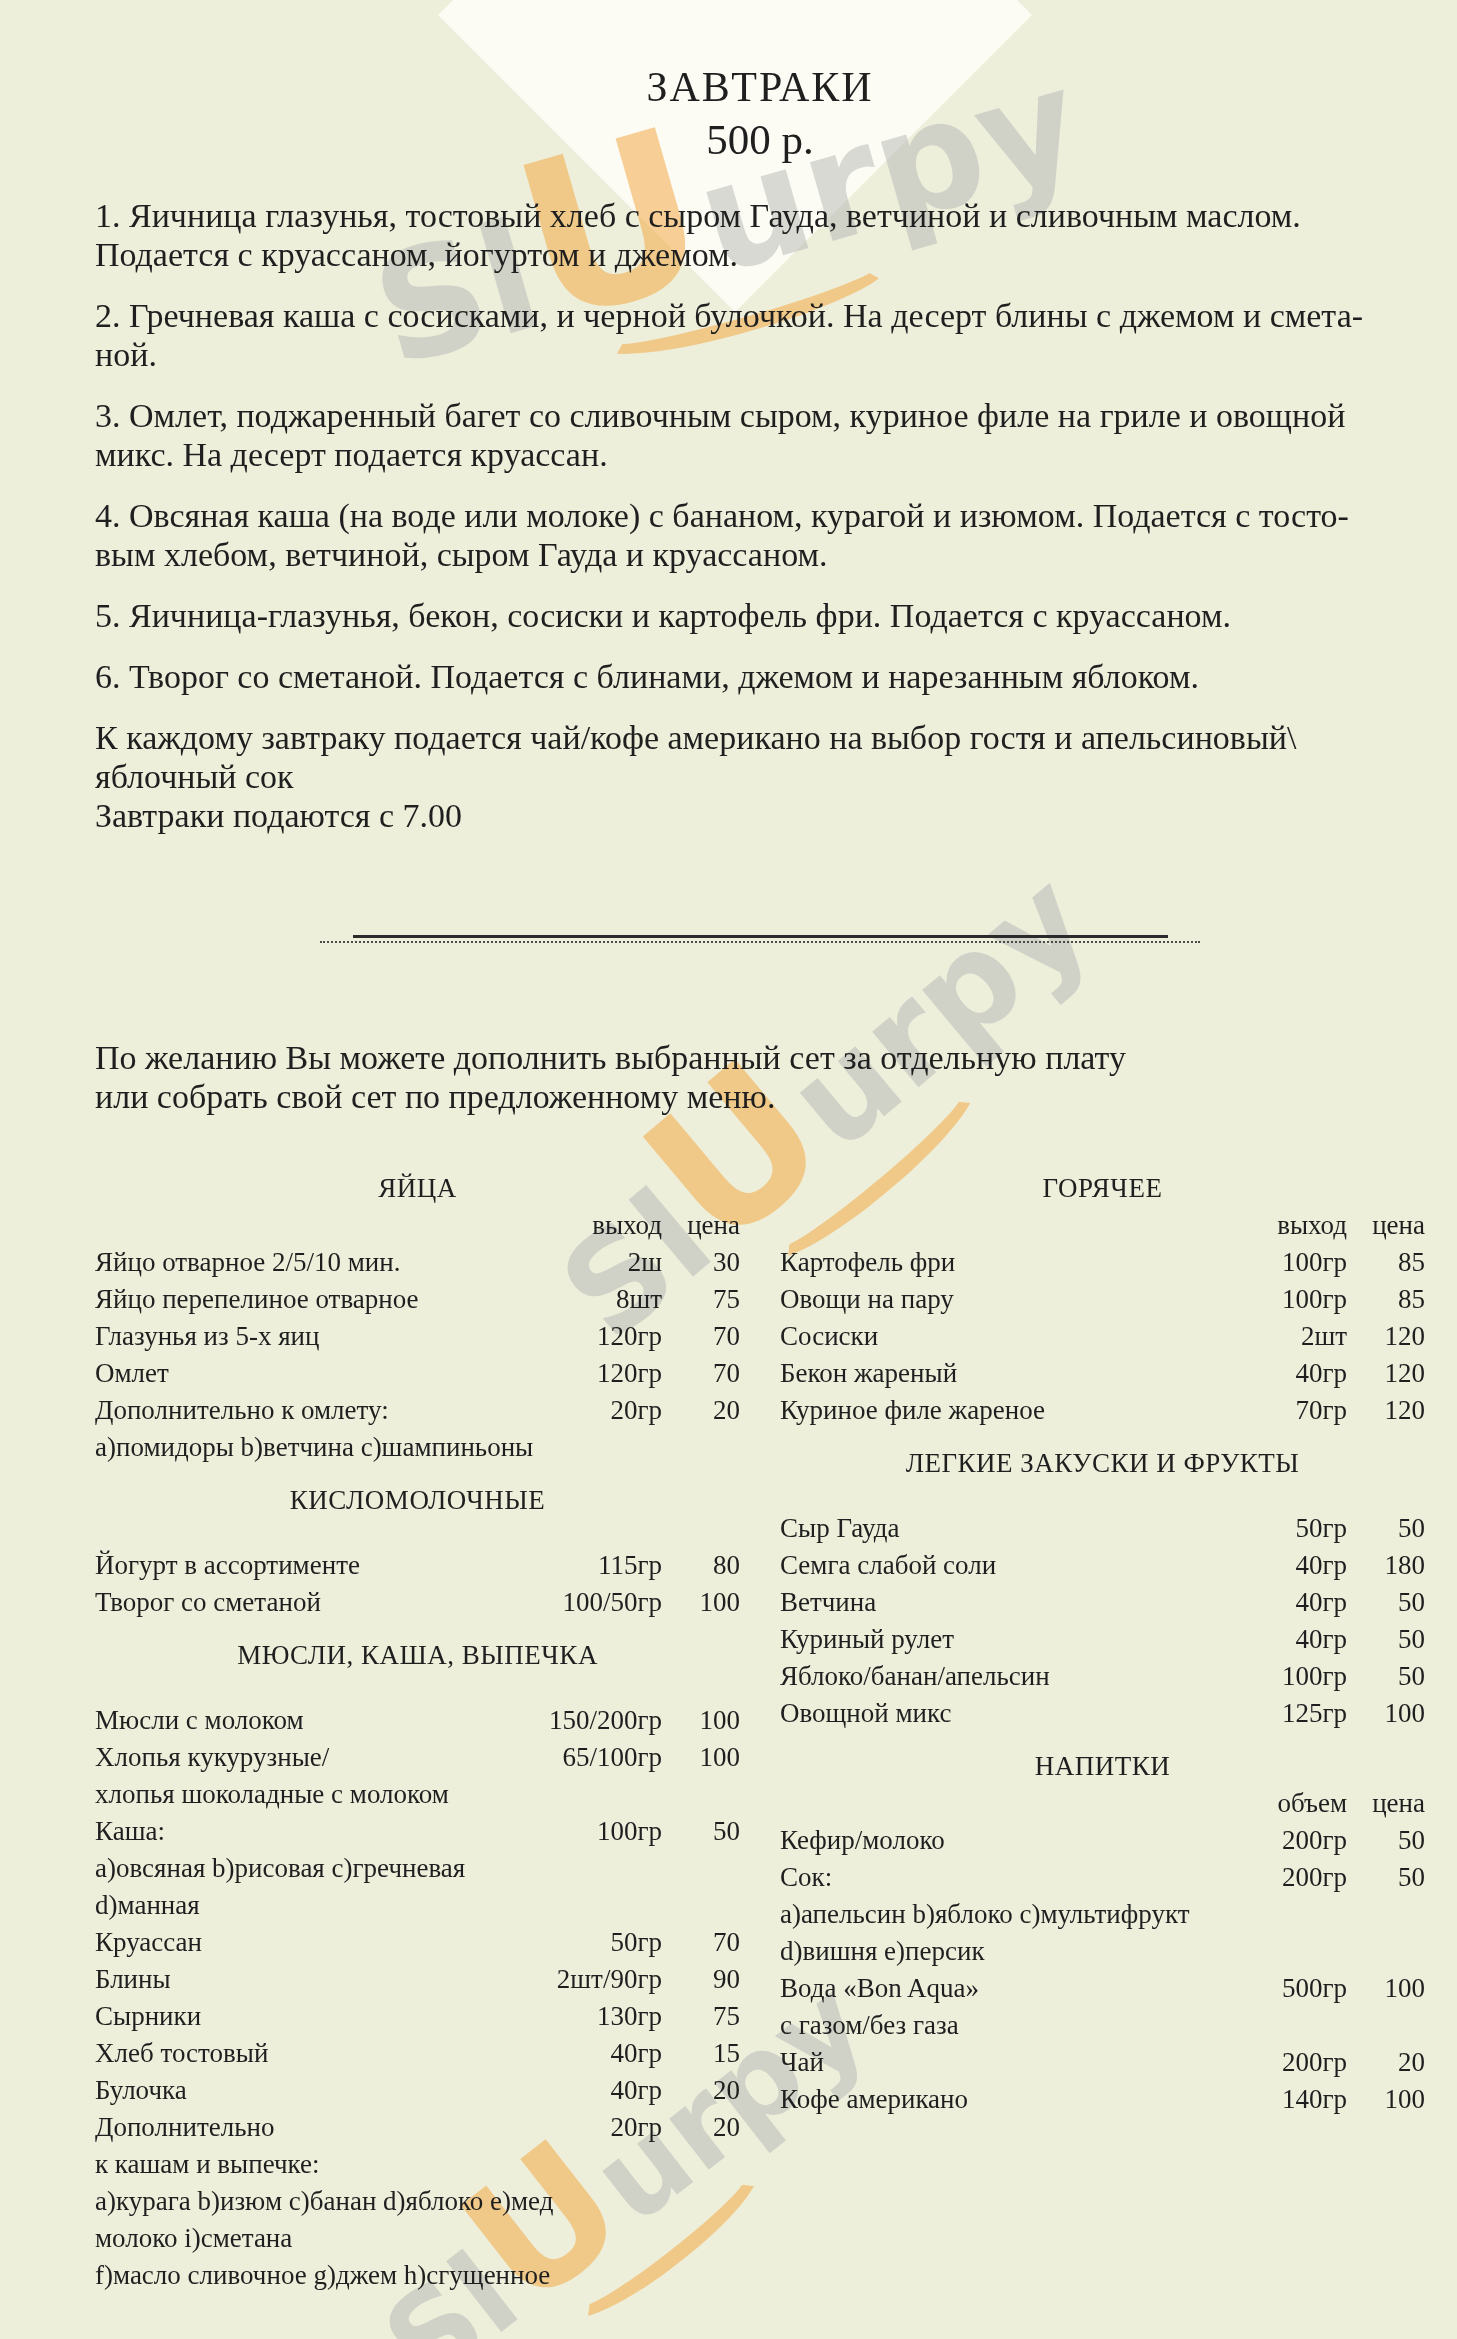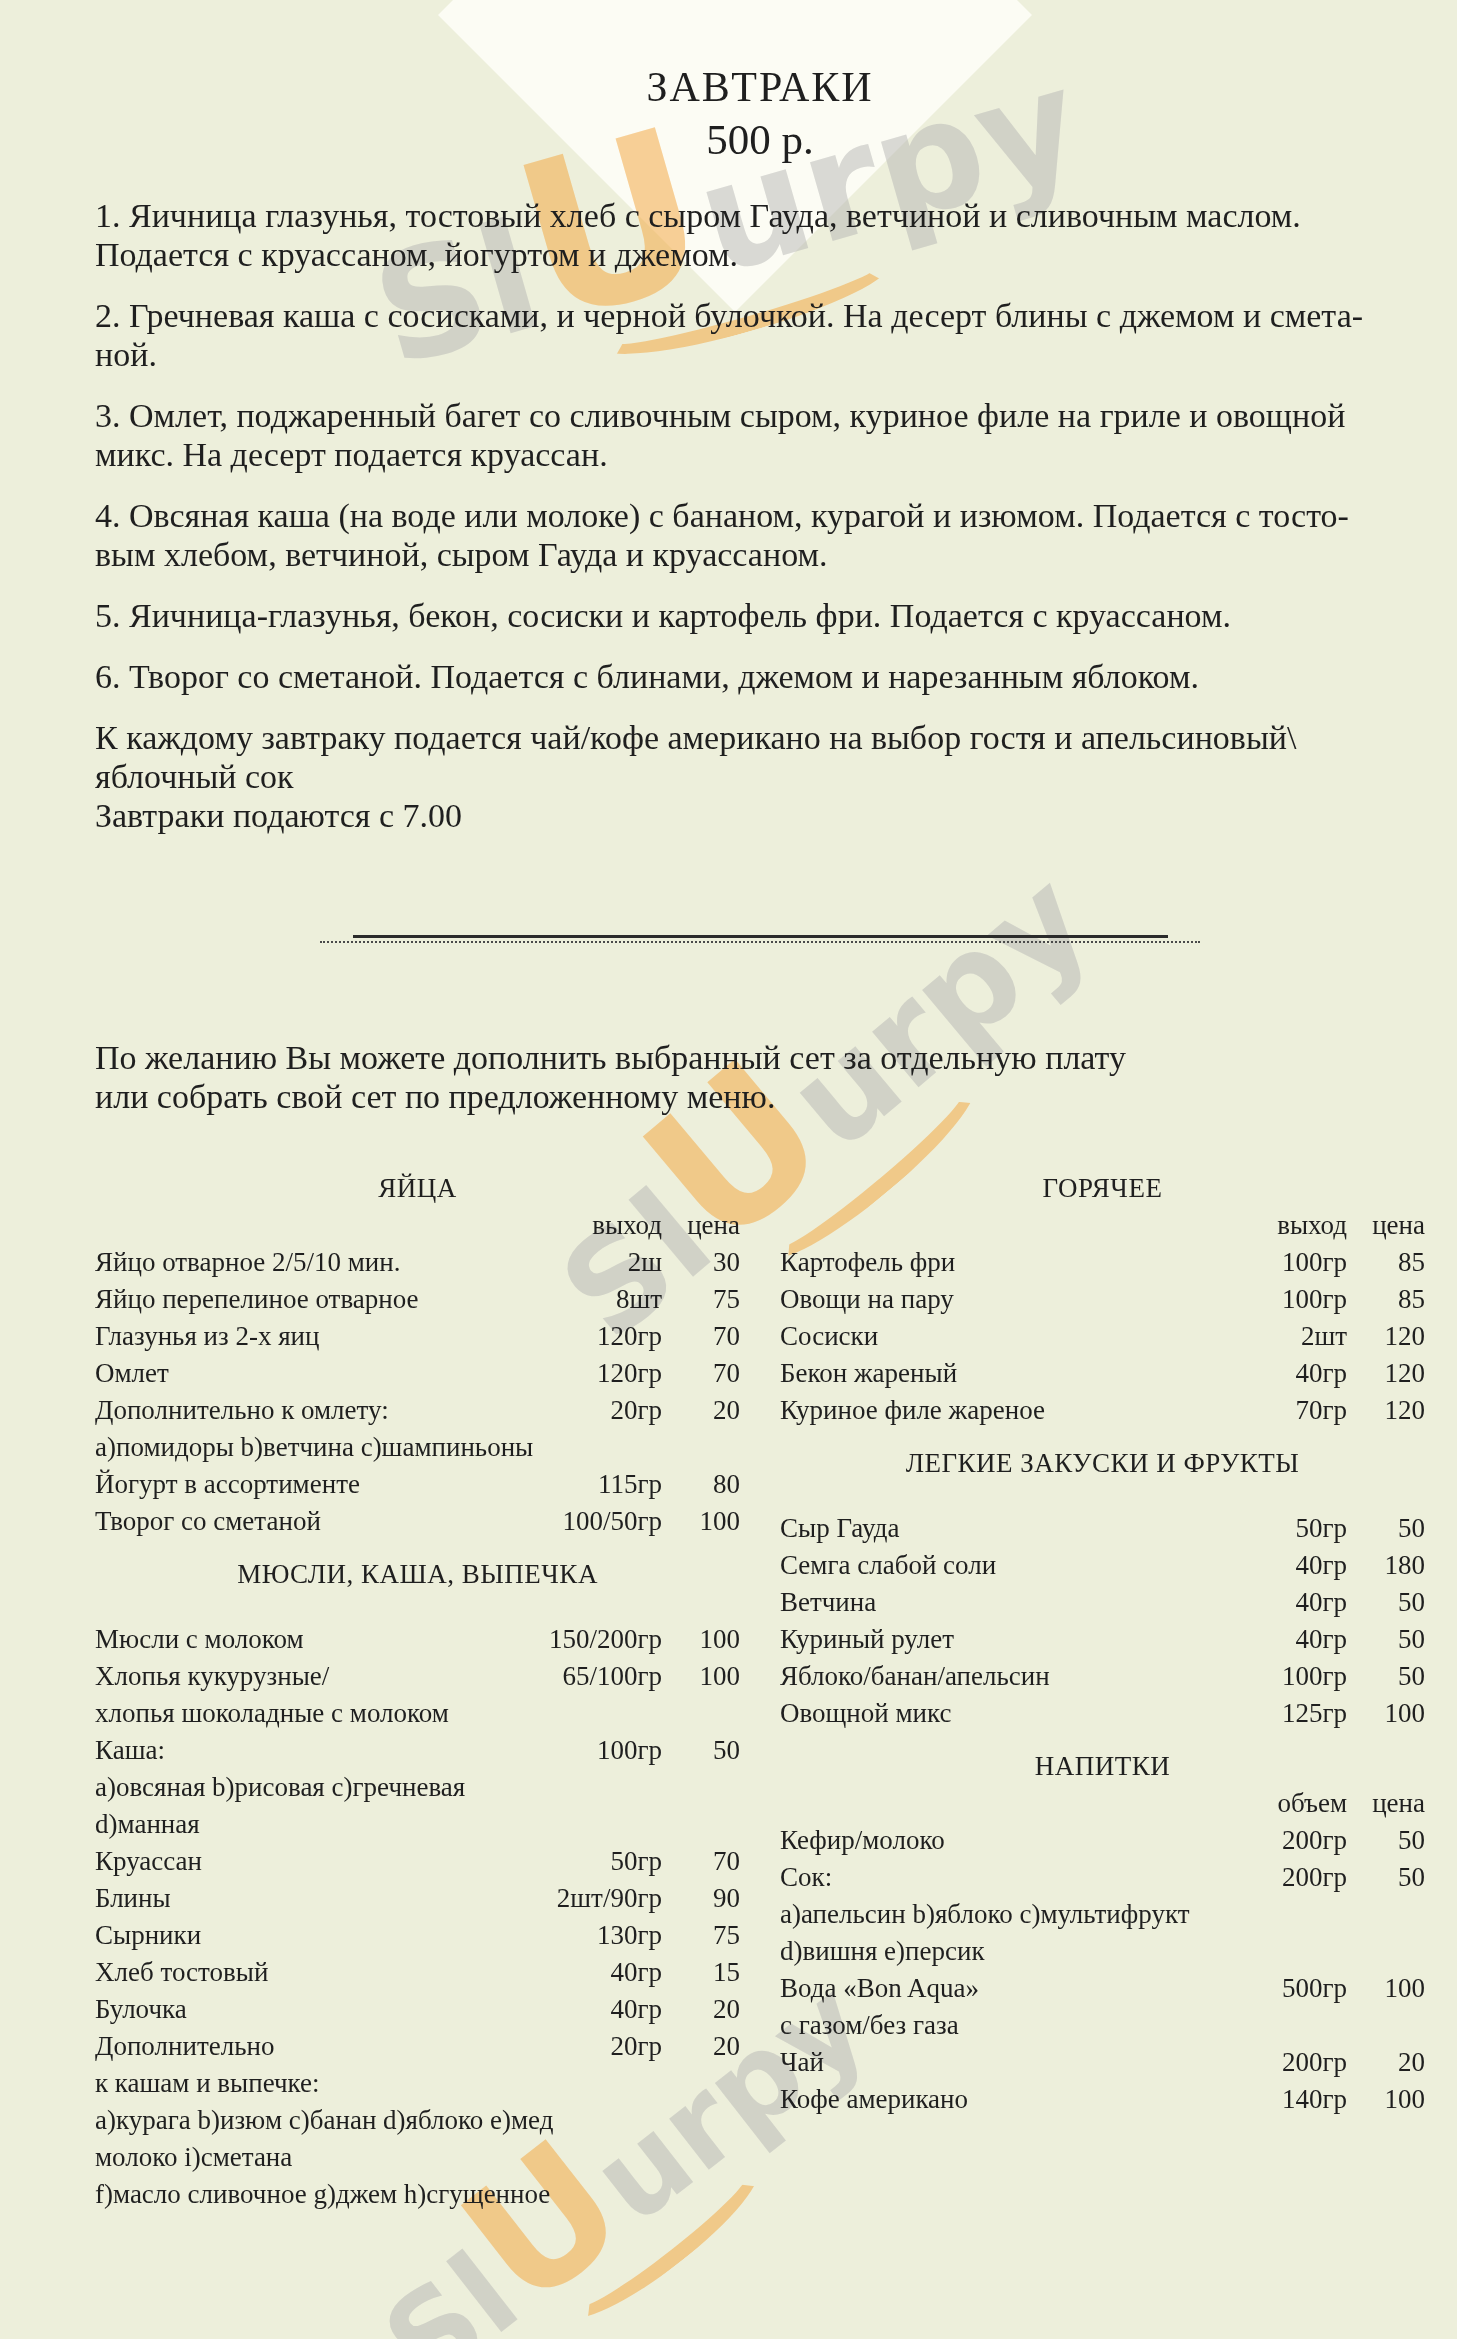--- a/index.html
+++ b/index.html
@@ -149,35 +149,36 @@
             <span class="nm">Яйцо отварное 2/5/10 мин.</span>
             <span class="por">2ш</span>
             <span class="pr">30</span>
           </div>
           <div class="row">
             <span class="nm">Яйцо перепелиное отварное</span>
             <span class="por">8шт</span>
             <span class="pr">75</span>
           </div>
           <div class="row">
-            <span class="nm">Глазунья из 2-х яиц</span>
+            <span class="nm">Глазунья из 5-х яиц</span>
             <span class="por">120гр</span>
             <span class="pr">70</span>
           </div>
           <div class="row">
             <span class="nm">Омлет</span>
             <span class="por">120гр</span>
             <span class="pr">70</span>
           </div>
           <div class="row">
             <span class="nm">Дополнительно к омлету:</span>
             <span class="por">20гр</span>
             <span class="pr">20</span>
           </div>
           <div class="note">а)помидоры b)ветчина c)шампиньоны</div>
+          <div class="sec-title spaced">КИСЛОМОЛОЧНЫЕ</div>
           <div class="row">
             <span class="nm">Йогурт в ассортименте</span>
             <span class="por">115гр</span>
             <span class="pr">80</span>
           </div>
           <div class="row">
             <span class="nm">Творог со сметаной</span>
             <span class="por">100/50гр</span>
             <span class="pr">100</span>
           </div>

